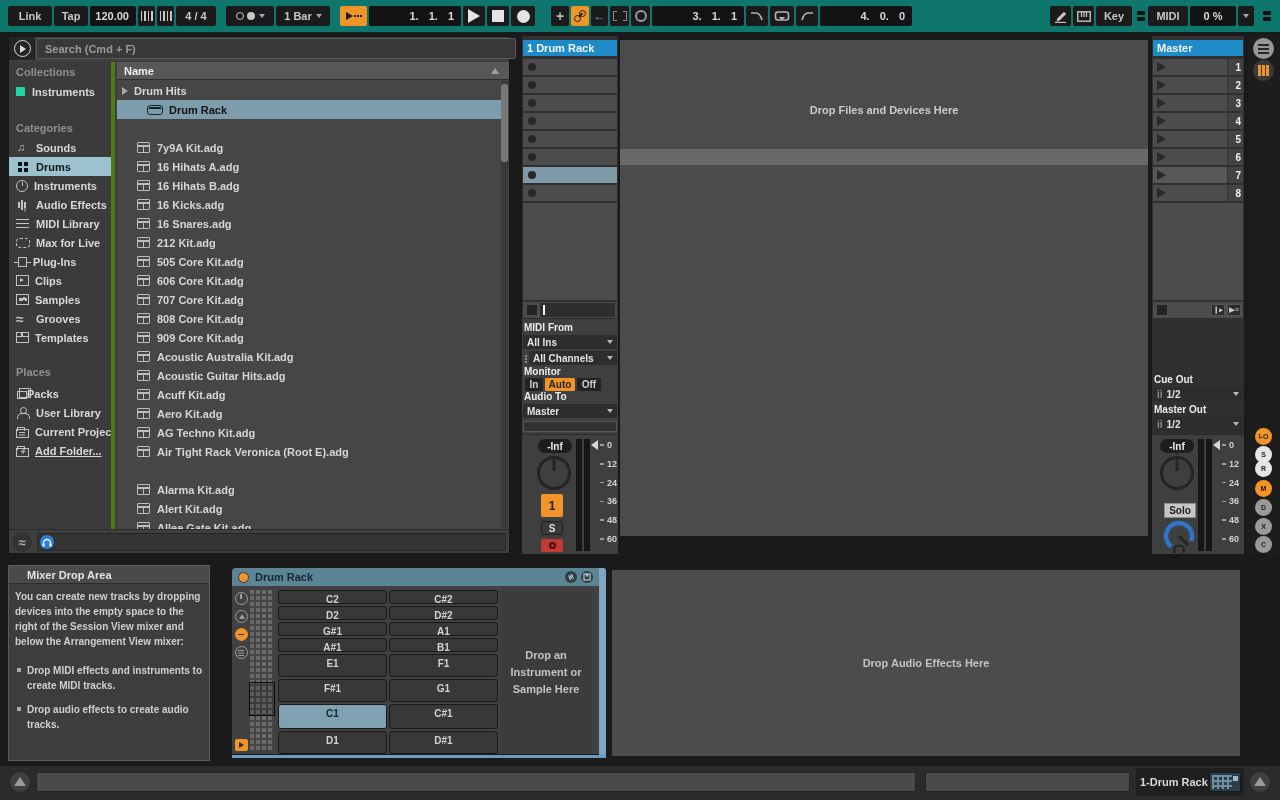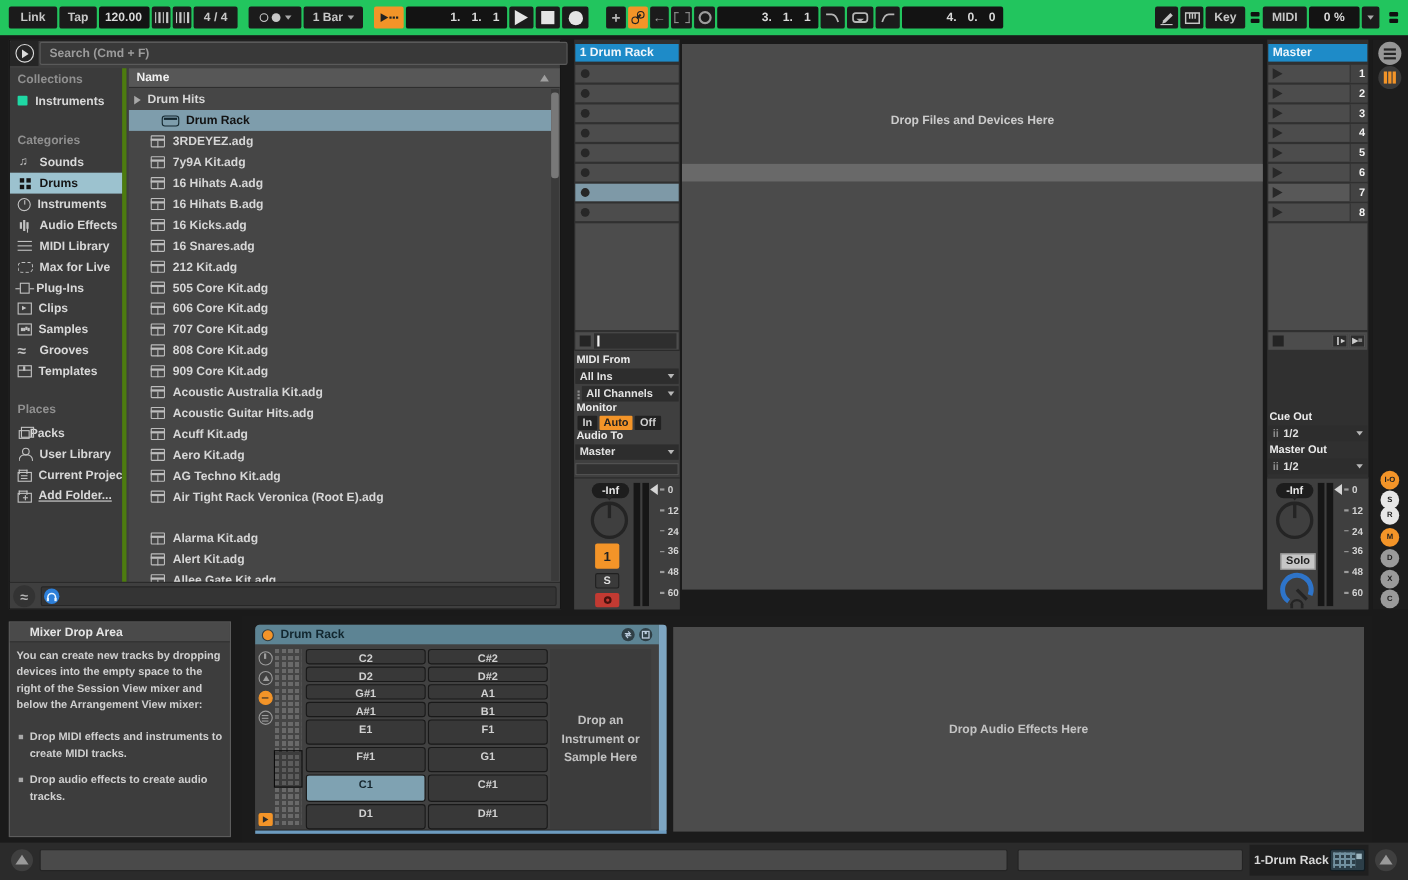--- a/index.html
+++ b/index.html
@@ -1,20 +1,20 @@
 <!DOCTYPE html>
 <html><head>
 <meta charset="utf-8">
 <style>
 *{box-sizing:border-box;margin:0;padding:0;font-family:"Liberation Sans",sans-serif;}
 html,body{width:1280px;height:800px;overflow:hidden;}
 body{background:#1a1a1a;position:relative;font-weight:700;}
 .ab{position:absolute;}
 
-.transport{left:0;top:0;width:1280px;height:32px;background:#22c55e;}
+.transport{left:0;top:0;width:1280px;height:32px;background:#0f766e;}
 .tg{top:6px;display:flex;align-items:center;}
 .tbtn,.tfield{height:20px;background:#1b1b1b;color:#c7c7c7;font-size:11px;display:flex;align-items:center;justify-content:center;border-radius:2px;margin-right:2px;flex:none;}
 .tfield{background:#131313;justify-content:flex-end;padding:0 7px;word-spacing:7px;color:#d9d9d9;}
 .tico{width:22px;}
 .caret{width:0;height:0;border-top:4px solid #a9a9a9;border-left:3.5px solid transparent;border-right:3.5px solid transparent;display:inline-block;margin-left:4px;}
 .playtri{width:0;height:0;border-left:12px solid #e4e4e4;border-top:7px solid transparent;border-bottom:7px solid transparent;}
 .stopsq{width:12px;height:12px;background:#e4e4e4;}
 .reccirc{width:13px;height:13px;border-radius:50%;background:#e4e4e4;}
 .orange{background:#f39428!important;color:#222!important;}
 .vbars{display:flex;gap:2px;}.vbars i{width:1.5px;height:10px;background:#c7c7c7;}
@@ -407,24 +407,20 @@
         <span class="sortic"></span>
       </div>
     <div class="brow fold" style="top:19px">
         <span class="tri"></span>
         <span>Drum Hits</span>
       </div>
     <div class="brow sel" style="top:38px">
         <span class="devic"></span>
         <span>Drum Rack</span>
       </div>
-    <div class="brow" style="top:57px">
-        <span class="adgic"></span>
-        <span>3RDEYEZ.adg</span>
-      </div>
     <div class="brow" style="top:76px">
         <span class="adgic"></span>
         <span>7y9A Kit.adg</span>
       </div>
     <div class="brow" style="top:95px">
         <span class="adgic"></span>
         <span>16 Hihats A.adg</span>
       </div>
     <div class="brow" style="top:114px">
         <span class="adgic"></span>

